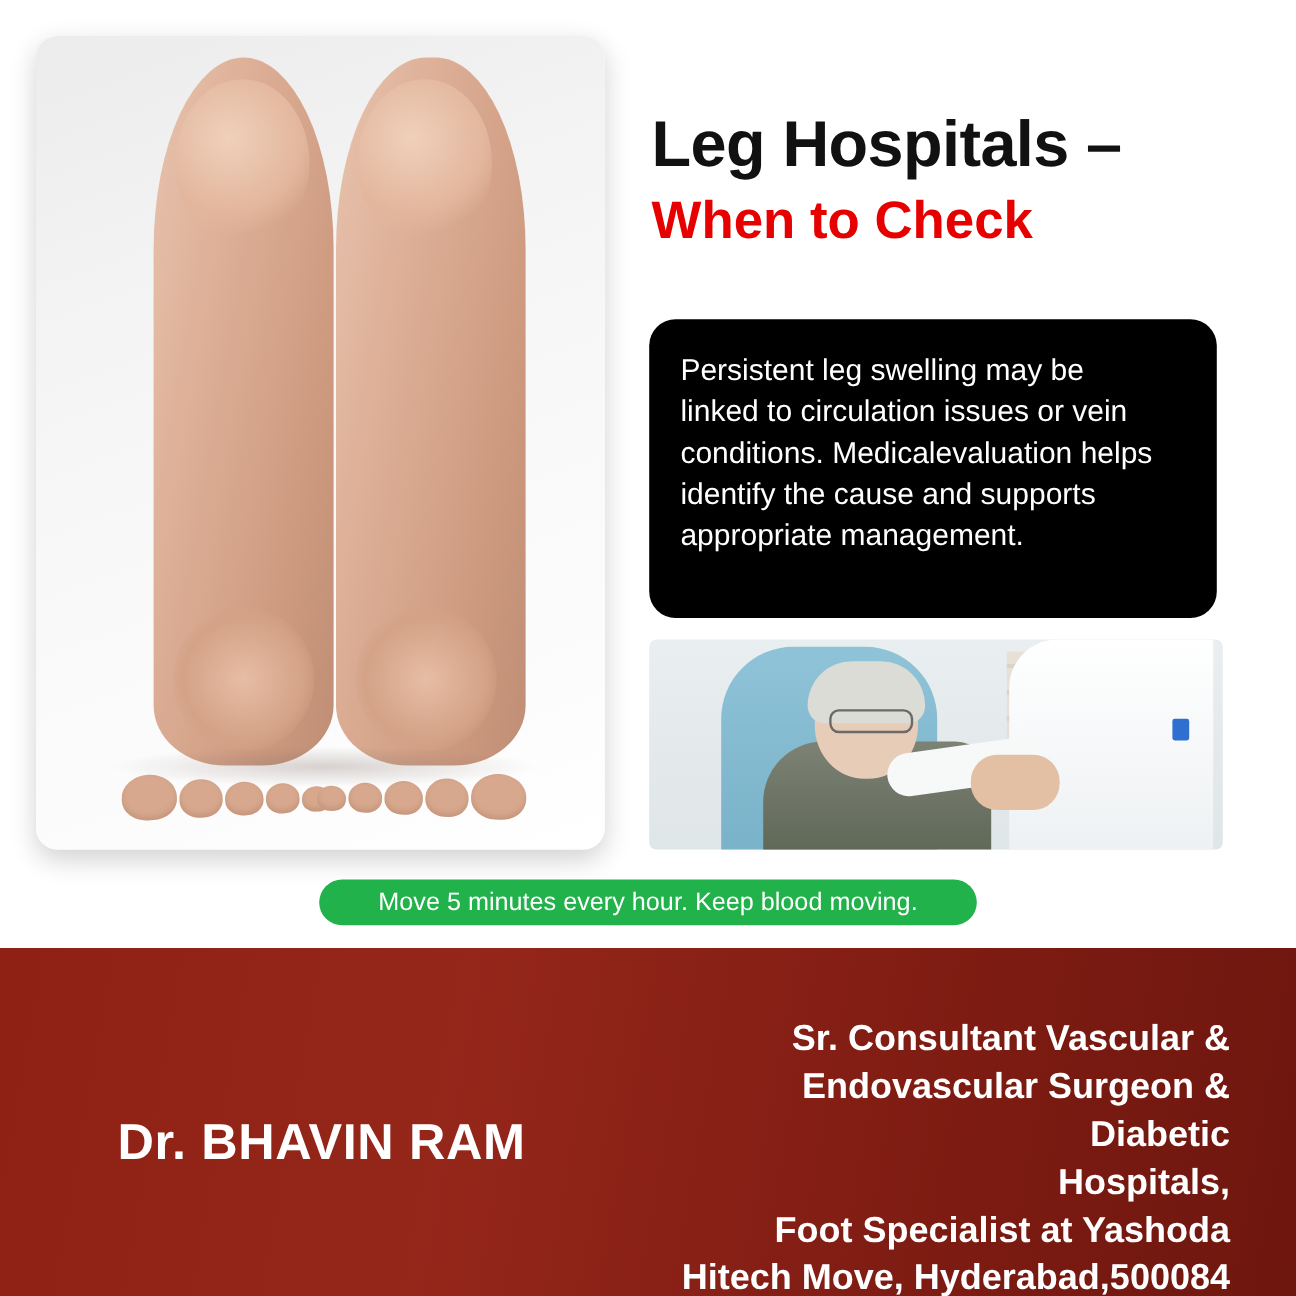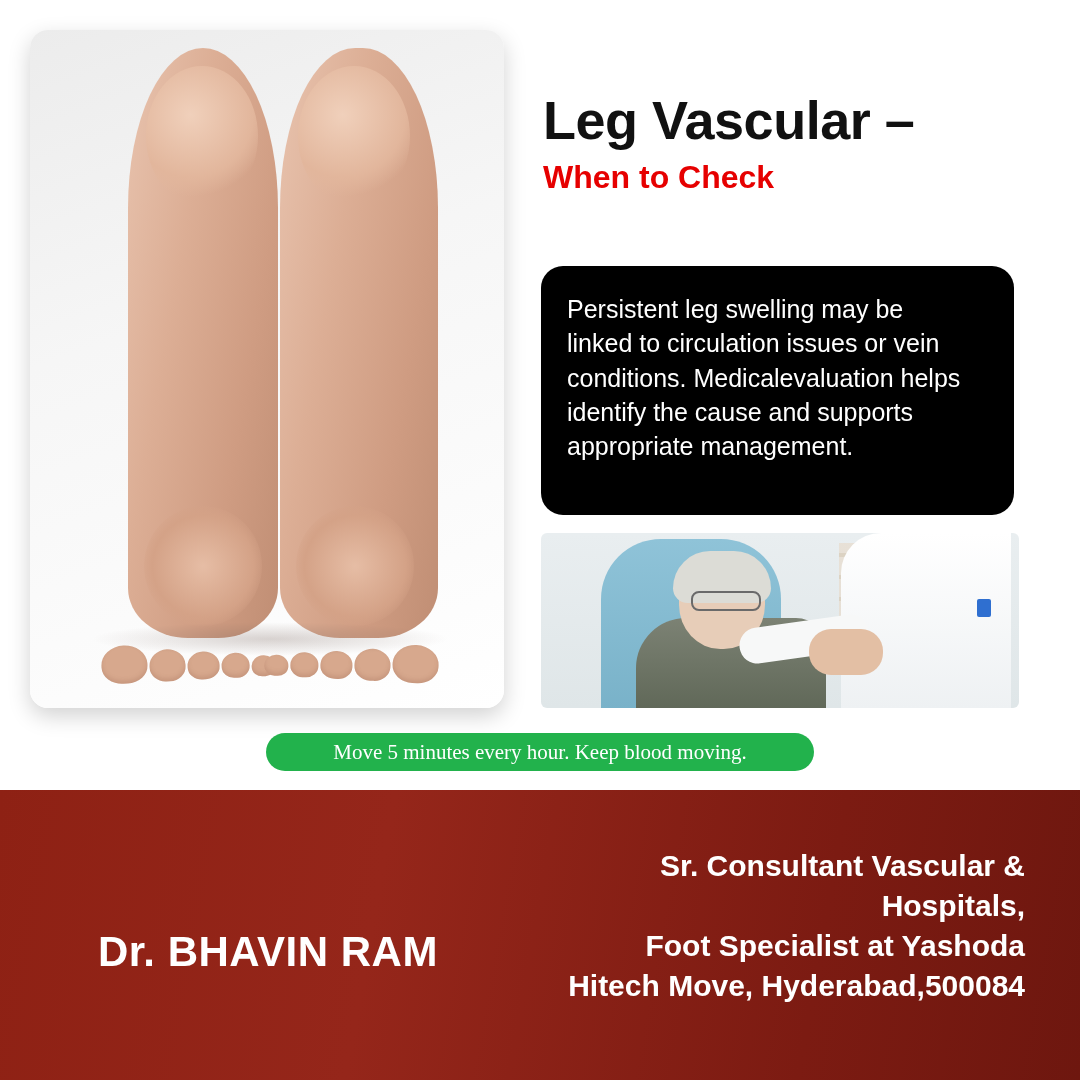--- a/index.html
+++ b/index.html
@@ -109,21 +109,21 @@
   }
   .headline .line1 {
     font-size: 54px;
     font-weight: 700;
     color: #111111;
     letter-spacing: -0.5px;
     line-height: 1.05;
   }
   .headline .line2 {
     margin-top: 12px;
-    font-size: 32px;
+    font-size: 44px;
     font-weight: 700;
     color: #e60000;
     line-height: 1.05;
   }
 
   
   .info-card {
     position: absolute;
     left: 541px;
     top: 266px;
@@ -230,21 +230,20 @@
     position: absolute;
     left: 266px;
     top: 733px;
     width: 548px;
     height: 38px;
     background: #22b24c;
     border-radius: 19px;
     display: flex;
     align-items: center;
     justify-content: center;
-    font-family: Liberation Serif, serif;
   }
   .tip-pill span {
     color: #ffffff;
     font-size: 21px;
     font-weight: 400;
   }
 
   
   .footer {
     position: absolute;
@@ -310,21 +309,21 @@
           <div class="toe" style="left:56px;width:32px;height:28px;"></div>
           <div class="toe" style="left:90px;width:36px;height:32px;"></div>
           <div class="toe" style="left:128px;width:46px;height:38px;"></div>
         </div>
       </div>
       <div class="photo-shadow"></div>
     </div>
   </div>
 
   <div class="headline">
-    <div class="line1">Leg Vascular –</div>
+    <div class="line1">Leg Hospitals –</div>
     <div class="line2">When to Check</div>
   </div>
 
   <div class="info-card">
     <p>Persistent leg swelling may be linked to circulation issues or vein conditions. Medicalevaluation helps identify the cause and supports appropriate management.</p>
   </div>
 
   <div class="clinic-photo">
     <div class="cp-bg-shelf"></div>
     <div class="cp-nurse"></div>
@@ -339,18 +338,19 @@
   </div>
 
   <div class="tip-pill">
     <span>Move 5 minutes every hour. Keep blood moving.</span>
   </div>
 
   <div class="footer"></div>
   <div class="doctor-name">Dr. BHAVIN RAM</div>
   <div class="doctor-title">
     <span class="addr">Sr. Consultant Vascular &amp;</span>
+    <span class="addr">Endovascular Surgeon &amp; Diabetic</span>
     <span class="addr">Hospitals,</span>
     <span class="addr">Foot Specialist at Yashoda</span>
     <span class="addr">Hitech Move, Hyderabad,500084</span>
   </div>
 
 </div>
 
 </body></html>

